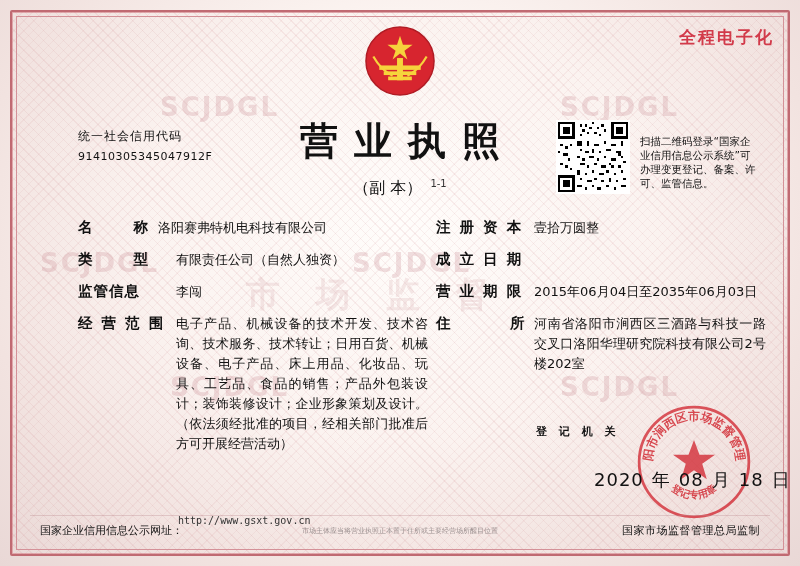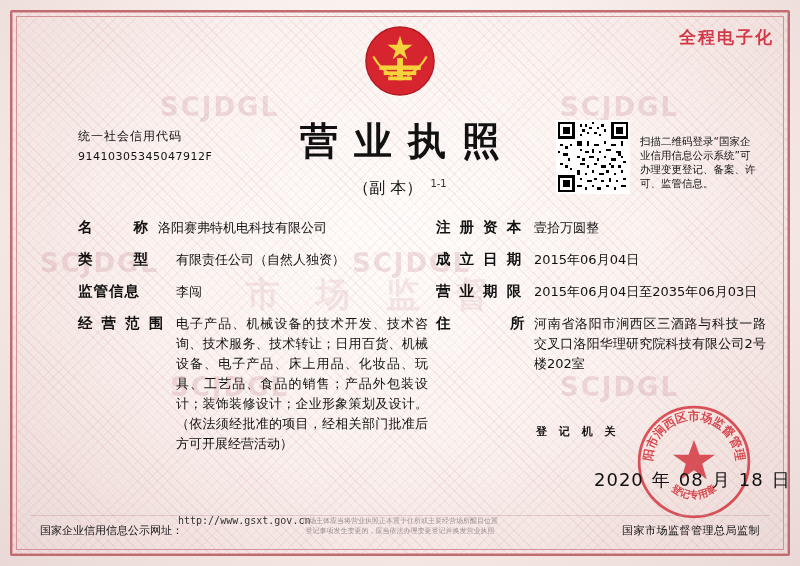--- a/index.html
+++ b/index.html
@@ -243,21 +243,20 @@
   <div class="f-label" style="left:78px;top:282px;letter-spacing:1px;">监管信息</div>
   <div class="f-value" style="left:176px;top:282px;width:250px;">李闯</div>
 
   <div class="f-label" style="left:78px;top:314px;letter-spacing:2px;">经 营 范 围</div>
   <div class="f-value multi" style="left:176px;top:314px;width:252px;text-align:justify;">电子产品、机械设备的技术开发、技术咨询、技术服务、技术转让；日用百货、机械设备、电子产品、床上用品、化妆品、玩具、工艺品、食品的销售；产品外包装设计；装饰装修设计；企业形象策划及设计。（依法须经批准的项目，经相关部门批准后方可开展经营活动）</div>
 
   <div class="f-label" style="left:436px;top:218px;letter-spacing:2px;">注 册 资 本</div>
   <div class="f-value" style="left:534px;top:218px;width:230px;">壹拾万圆整</div>
 
   <div class="f-label" style="left:436px;top:250px;letter-spacing:2px;">成 立 日 期</div>
-  <div class="f-value" style="left:534px;top:250px;width:230px;">2015年06月04日</div>
 
   <div class="f-label" style="left:436px;top:282px;letter-spacing:2px;">营 业 期 限</div>
   <div class="f-value" style="left:534px;top:282px;width:240px;">2015年06月04日至2035年06月03日</div>
 
   <div class="f-label" style="left:436px;top:314px;letter-spacing:4px;">住　　　所</div>
   <div class="f-value multi" style="left:534px;top:314px;width:232px;text-align:justify;">河南省洛阳市涧西区三酒路与科技一路交叉口洛阳华理研究院科技有限公司2号楼202室</div>
 
   <div class="reg-label">登 记 机 关</div>
 
   <div class="seal">
@@ -280,17 +279,16 @@
   <div class="date-row">
     <span>2020</span><span>年</span><span>08</span><span>月</span><span>18</span><span>日</span>
   </div>
 
   <div class="hairline"></div>
 
   <div class="foot-left">国家企业信用信息公示网址：</div>
   <div class="foot-url">http://www.gsxt.gov.cn</div>
   <div class="foot-center">
     <div>市场主体应当将营业执照正本置于住所或主要经营场所醒目位置</div>
-    <div>登记事项发生变更的，应当依法办理变更登记并换发营业执照</div>
   </div>
   <div class="foot-right">国家市场监督管理总局监制</div>
 
 </div>
 
 </body></html>

